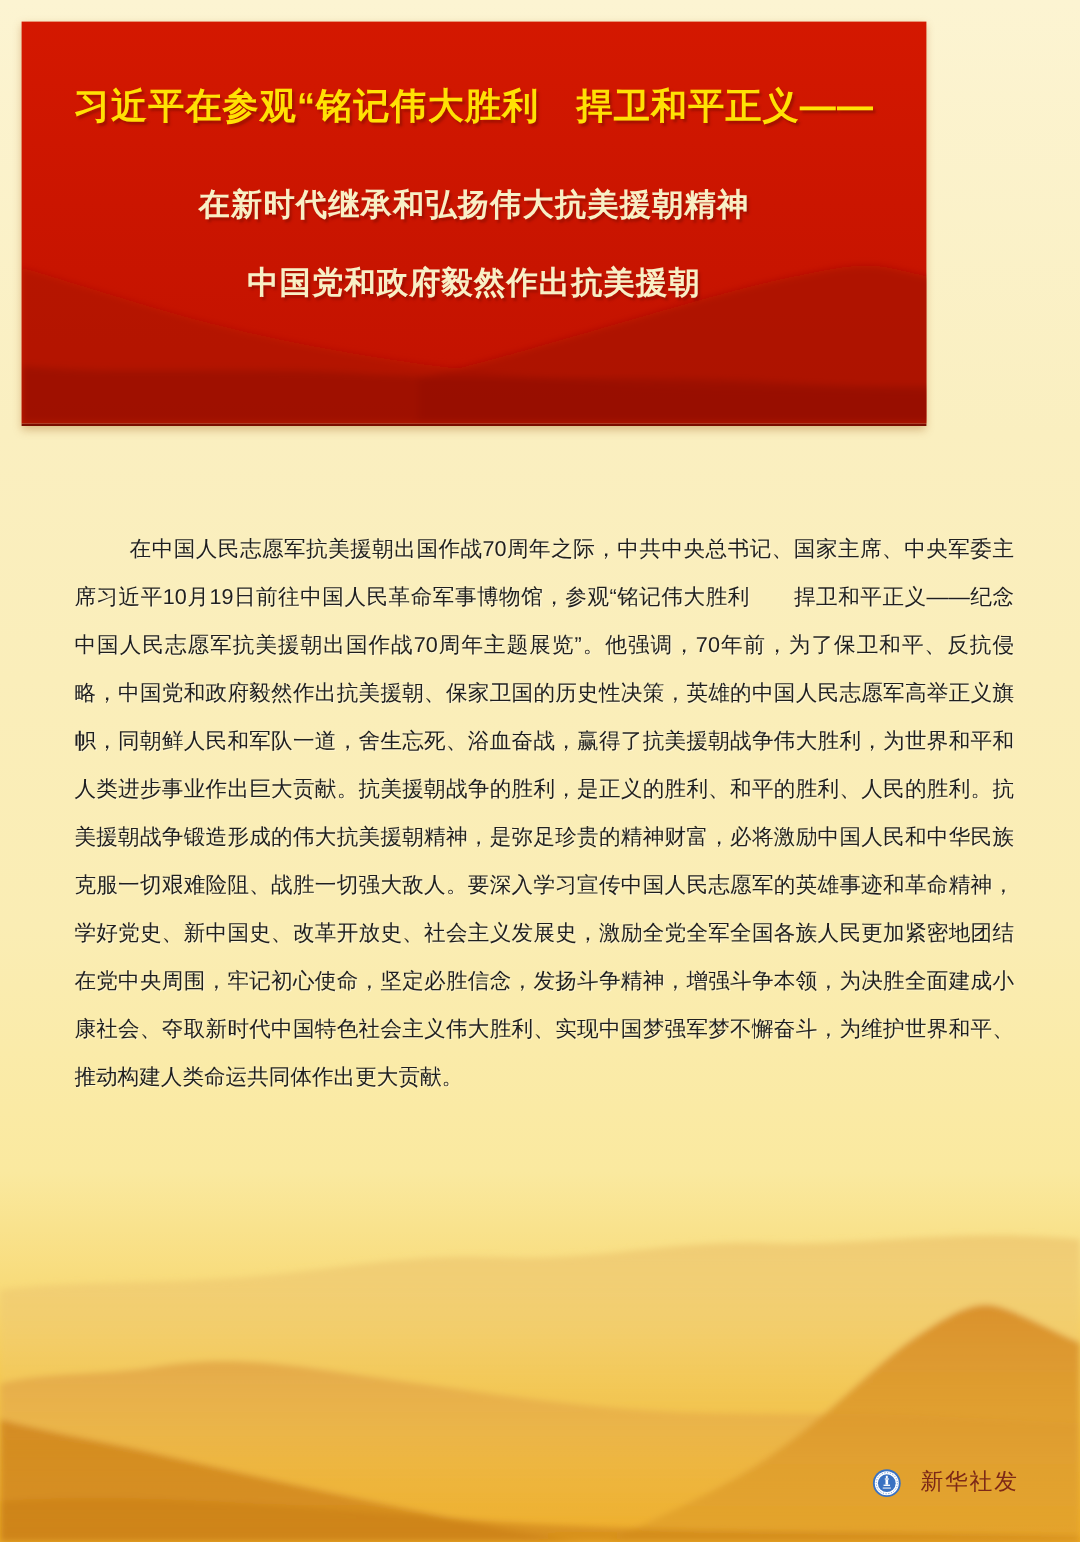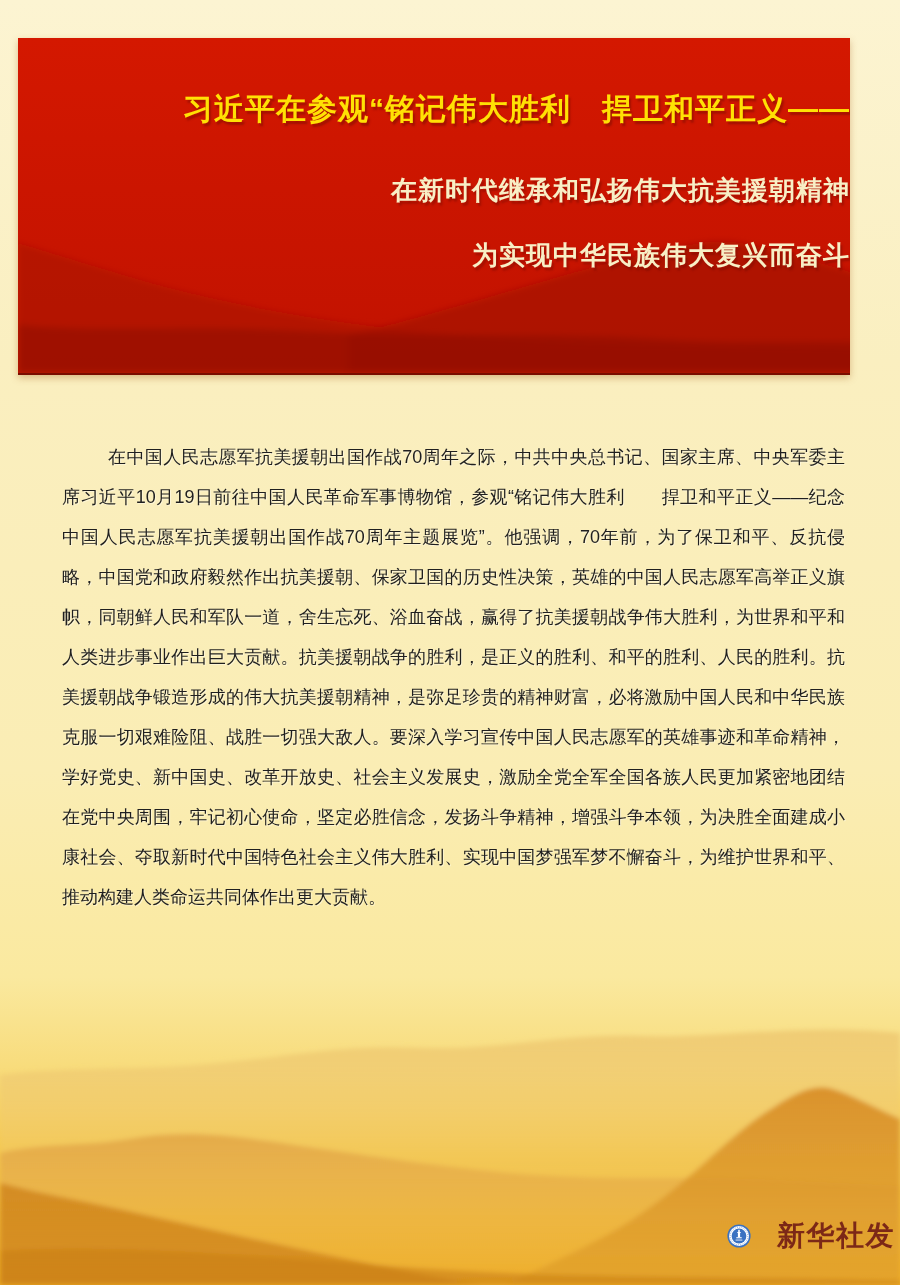--- a/index.html
+++ b/index.html
@@ -8,45 +8,45 @@
         background:linear-gradient(180deg,
           #fcf4d2 0%,
           #faefc0 28%,
           #faedb4 60%,
           #fae99f 76%,
           #f8dc7c 83%,
           #f5ca52 89%,
           #f2ba36 95%,
           #efae28 100%);}
   
-  .banner{position:absolute;left:18px;top:18px;width:832px;height:335px;
+  .banner{position:absolute;left:18px;top:18px;width:754px;height:335px;
           background:linear-gradient(180deg,#d41800 0%,#cb1500 45%,#c11200 100%);
           border-bottom:2px solid #7a0d00;
           box-shadow:0 3px 7px rgba(160,90,20,.35);
-          overflow:hidden;text-align:right;margin-top:20px;}
+          overflow:hidden;text-align:center;}
   .banner-mountains{position:absolute;left:0;bottom:0;width:864px;height:210px;display:block;}
   .banner-text{position:relative;z-index:2;}
   .title-line{font-size:30px;line-height:62px;font-weight:bold;color:#ffe104;
               letter-spacing:1px;text-shadow:2px 3px 2px rgba(110,10,0,.45);white-space:nowrap;}
   .title-block{padding-top:40px;}
   .subtitle-block{margin-top:18px;}
   .subtitle-line{font-size:26px;line-height:65px;font-weight:bold;color:#f8efc6;
                  letter-spacing:1px;text-shadow:2px 3px 2px rgba(110,10,0,.4);white-space:nowrap;}
   
   .paragraph{position:absolute;left:62px;top:437px;width:783px;margin:0;
              font-size:18px;line-height:40px;color:#1f1f1f;
              text-align:justify;text-indent:46px;
              text-shadow:1px 1px 0 rgba(255,252,235,.55);z-index:3;}
   
   .bottom-mountains{position:absolute;left:0;top:885px;width:900px;height:400px;display:block;z-index:1;}
   
   .footer{position:absolute;left:727px;top:1224px;display:flex;align-items:center;z-index:4;}
   .logo{width:24px;height:24px;display:block;}
-  .credit{margin-left:26px;font-size:28px;letter-spacing:1.5px;color:#7c2817;
-          line-height:24px;white-space:nowrap;font-weight:bold;}
+  .credit{margin-left:16px;font-size:19px;letter-spacing:1.5px;color:#7c2817;
+          line-height:24px;white-space:nowrap;}
 </style>
 </head>
 <body>
 
 <div class="page">
 
   <div class="banner">
     <svg class="banner-mountains" viewBox="0 0 864 210" preserveAspectRatio="none" aria-hidden="true">
       <defs>
         <filter id="soft" x="-10%" y="-10%" width="120%" height="120%">
@@ -58,21 +58,21 @@
         <path d="M330,210 L330,172 C420,152 560,105 640,88 C680,80 702,74 732,82 C782,93 822,106 864,118 L864,210 Z" fill="#9e1100" opacity="0.6"></path>
         <path d="M0,210 L0,162 C80,170 180,162 280,168 C420,176 520,168 640,176 C740,182 810,176 864,180 L864,210 Z" fill="#8e0f00" opacity="0.55"></path>
       </g>
     </svg>
     <div class="banner-text">
       <div class="title-block">
         <div class="title-line">习近平在参观“铭记伟大胜利　捍卫和平正义——</div>
       </div>
       <div class="subtitle-block">
         <div class="subtitle-line">在新时代继承和弘扬伟大抗美援朝精神</div>
-        <div class="subtitle-line">为实现中华民族伟大复兴而奋斗</div>
+        <div class="subtitle-line">中国党和政府毅然作出抗美援朝</div>
       </div>
     </div>
   </div>
 
   <p class="paragraph">在中国人民志愿军抗美援朝出国作战70周年之际，中共中央总书记、国家主席、中央军委主席习近平10月19日前往中国人民革命军事博物馆，参观“铭记伟大胜利　　捍卫和平正义——纪念中国人民志愿军抗美援朝出国作战70周年主题展览”。他强调，70年前，为了保卫和平、反抗侵略，中国党和政府毅然作出抗美援朝、保家卫国的历史性决策，英雄的中国人民志愿军高举正义旗帜，同朝鲜人民和军队一道，舍生忘死、浴血奋战，赢得了抗美援朝战争伟大胜利，为世界和平和人类进步事业作出巨大贡献。抗美援朝战争的胜利，是正义的胜利、和平的胜利、人民的胜利。抗美援朝战争锻造形成的伟大抗美援朝精神，是弥足珍贵的精神财富，必将激励中国人民和中华民族克服一切艰难险阻、战胜一切强大敌人。要深入学习宣传中国人民志愿军的英雄事迹和革命精神，学好党史、新中国史、改革开放史、社会主义发展史，激励全党全军全国各族人民更加紧密地团结在党中央周围，牢记初心使命，坚定必胜信念，发扬斗争精神，增强斗争本领，为决胜全面建成小康社会、夺取新时代中国特色社会主义伟大胜利、实现中国梦强军梦不懈奋斗，为维护世界和平、推动构建人类命运共同体作出更大贡献。</p>
 
   <svg class="bottom-mountains" viewBox="0 0 900 400" preserveAspectRatio="none" aria-hidden="true">
     <defs>
       <linearGradient id="gFar" x1="0" y1="0" x2="0" y2="1">
         <stop offset="0" stop-color="#eec871" stop-opacity="0.85"></stop>

